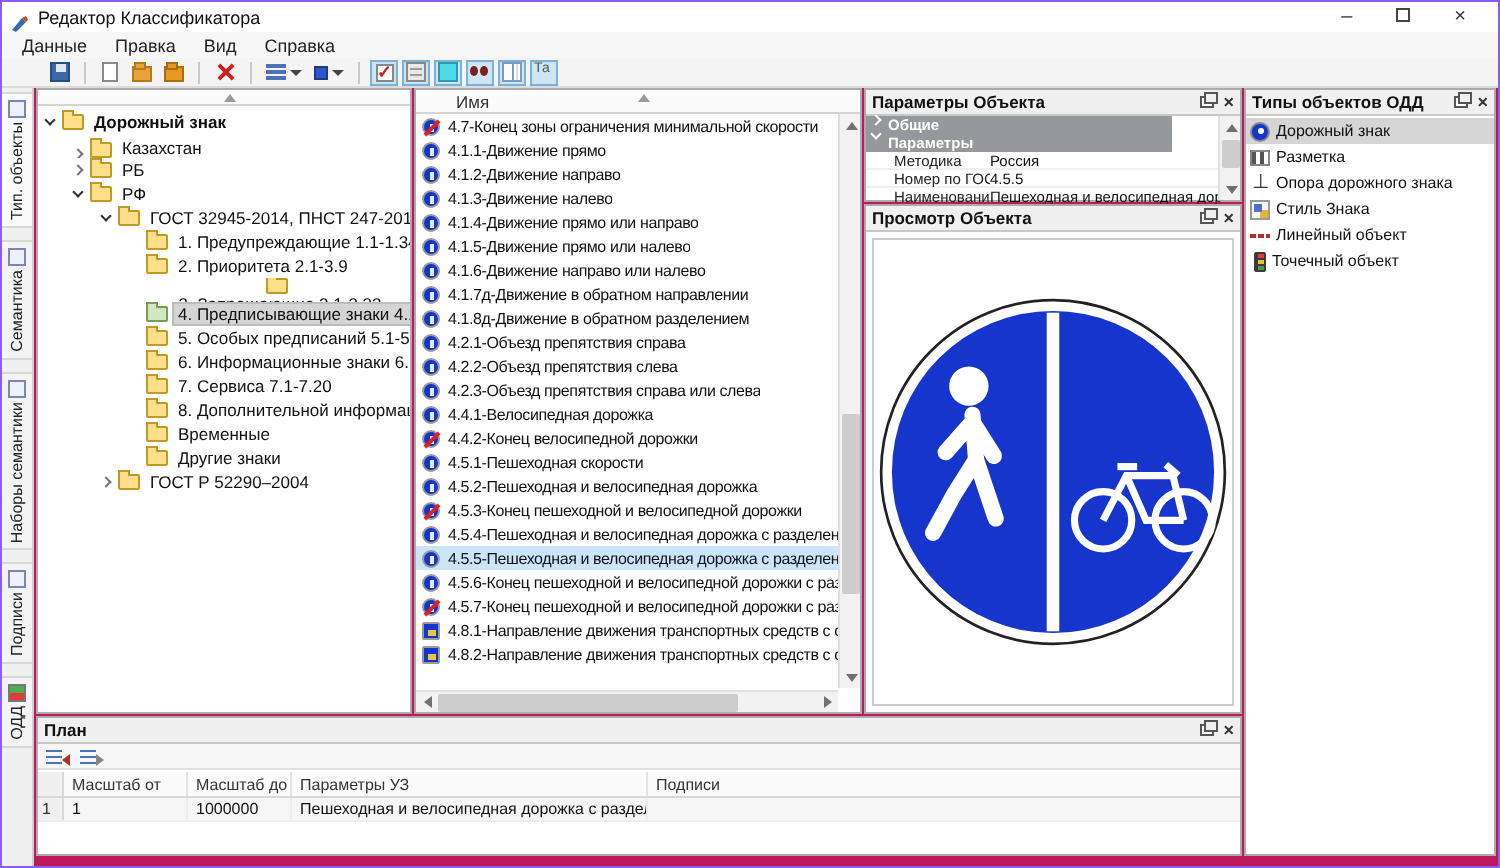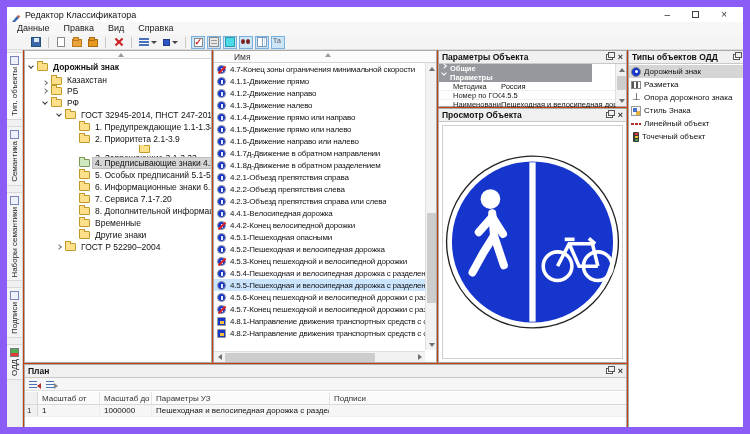--- a/index.html
+++ b/index.html
@@ -1,26 +1,26 @@
 <!DOCTYPE html>
 <html><head>
 <meta charset="utf-8">
 <style>
   * { margin:0; padding:0; box-sizing:border-box; }
   html,body { width:750px; height:434px; background:#e8e8e8; font-family:"Liberation Sans", sans-serif; }
-  .win { position:relative; width:750px; height:434px; background:#c2410c; border:7px solid #8b5cf6; overflow:hidden; }
+  .win { position:relative; width:750px; height:434px; background:#be185d; border:1px solid #8b5cf6; overflow:hidden; }
 
   
   .titlebar { position:absolute; left:0; top:0; width:100%; height:15px; background:#ffffff; display:flex; align-items:center; padding:0 4px; }
   .app-icon { width:10px; height:10px; margin-right:4px; display:inline-block; }
   .title { font-size:9px; color:#111; }
   .wbtns { margin-left:auto; display:flex; gap:22px; padding-right:12px; }
   .wbtn { font-size:10px; color:#333; line-height:12px; cursor:default; }
   .wbtn .rs { display:inline-block; width:7px; height:7px; border:1px solid #444; }
-  .menubar { position:absolute; left:0; top:15px; width:100%; height:13px; background:#f7f7f7; display:flex; align-items:flex-start; padding-left:4px; gap:2px; }
+  .menubar { position:absolute; left:0; top:15px; width:100%; height:13px; background:#f7f7f7; display:flex; align-items:center; padding-left:4px; gap:2px; }
   .menu-item { font-size:9px; color:#222; padding:1px 6px; }
   .toolbar { position:absolute; left:0; top:28px; width:100%; height:15px; background:#f4f4f4; border-bottom:1px solid #dcdcdc; display:flex; align-items:center; padding-left:22px; gap:2px; }
   .tb { position:relative; height:13px; min-width:14px; border:1px solid transparent; background:transparent; display:flex; align-items:center; justify-content:center; gap:1px; padding:0 1px; }
   .tb.active { background:#cde6f7; border-color:#7ab0dd; }
   .tb-sep { width:1px; height:11px; background:#c8c8c8; margin:0 3px; }
   .ic { display:inline-block; width:10px; height:10px; position:relative; }
   .ic-save { background:#3a68a8; border:1px solid #24507e; }
   .ic-save::after { content:""; position:absolute; left:2px; top:0; width:5px; height:4px; background:#dfe8f2; }
   .ic-new-document { background:#fff; border:1px solid #8a8a8a; width:8px; }
   .ic-open-folder { background:#eaa33b; border:1px solid #b8791c; height:8px; margin-top:2px; }
@@ -397,21 +397,21 @@
         <div class="lrow">
           <span class="sig"></span>
           <span class="llbl">4.4.1-Велосипедная дорожка</span>
         </div>
         <div class="lrow">
           <span class="sig end"></span>
           <span class="llbl">4.4.2-Конец велосипедной дорожки</span>
         </div>
         <div class="lrow">
           <span class="sig"></span>
-          <span class="llbl">4.5.1-Пешеходная опасными</span>
+          <span class="llbl">4.5.1-Пешеходная скорости</span>
         </div>
         <div class="lrow">
           <span class="sig"></span>
           <span class="llbl">4.5.2-Пешеходная и велосипедная дорожка</span>
         </div>
         <div class="lrow">
           <span class="sig end"></span>
           <span class="llbl">4.5.3-Конец пешеходной и велосипедной дорожки</span>
         </div>
         <div class="lrow">

